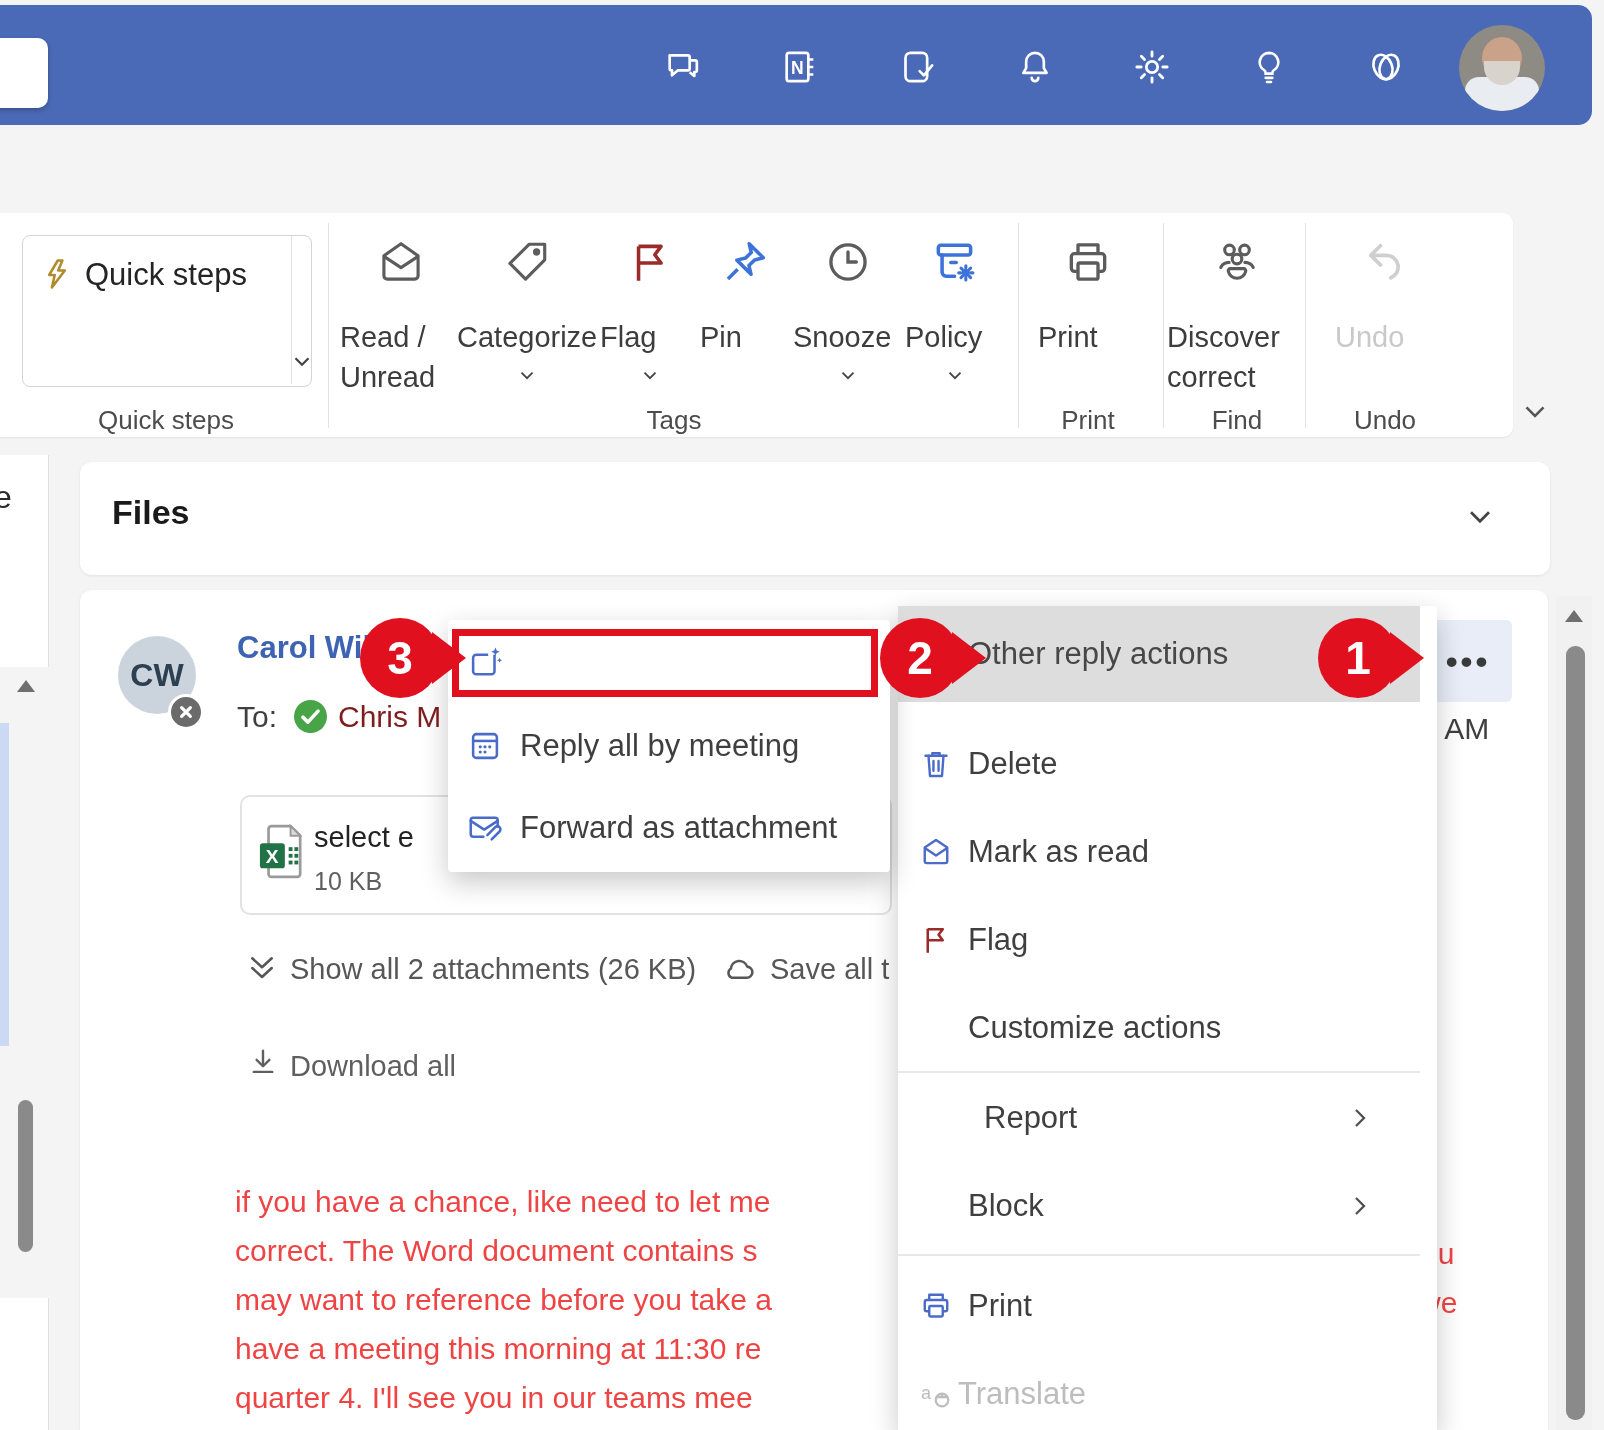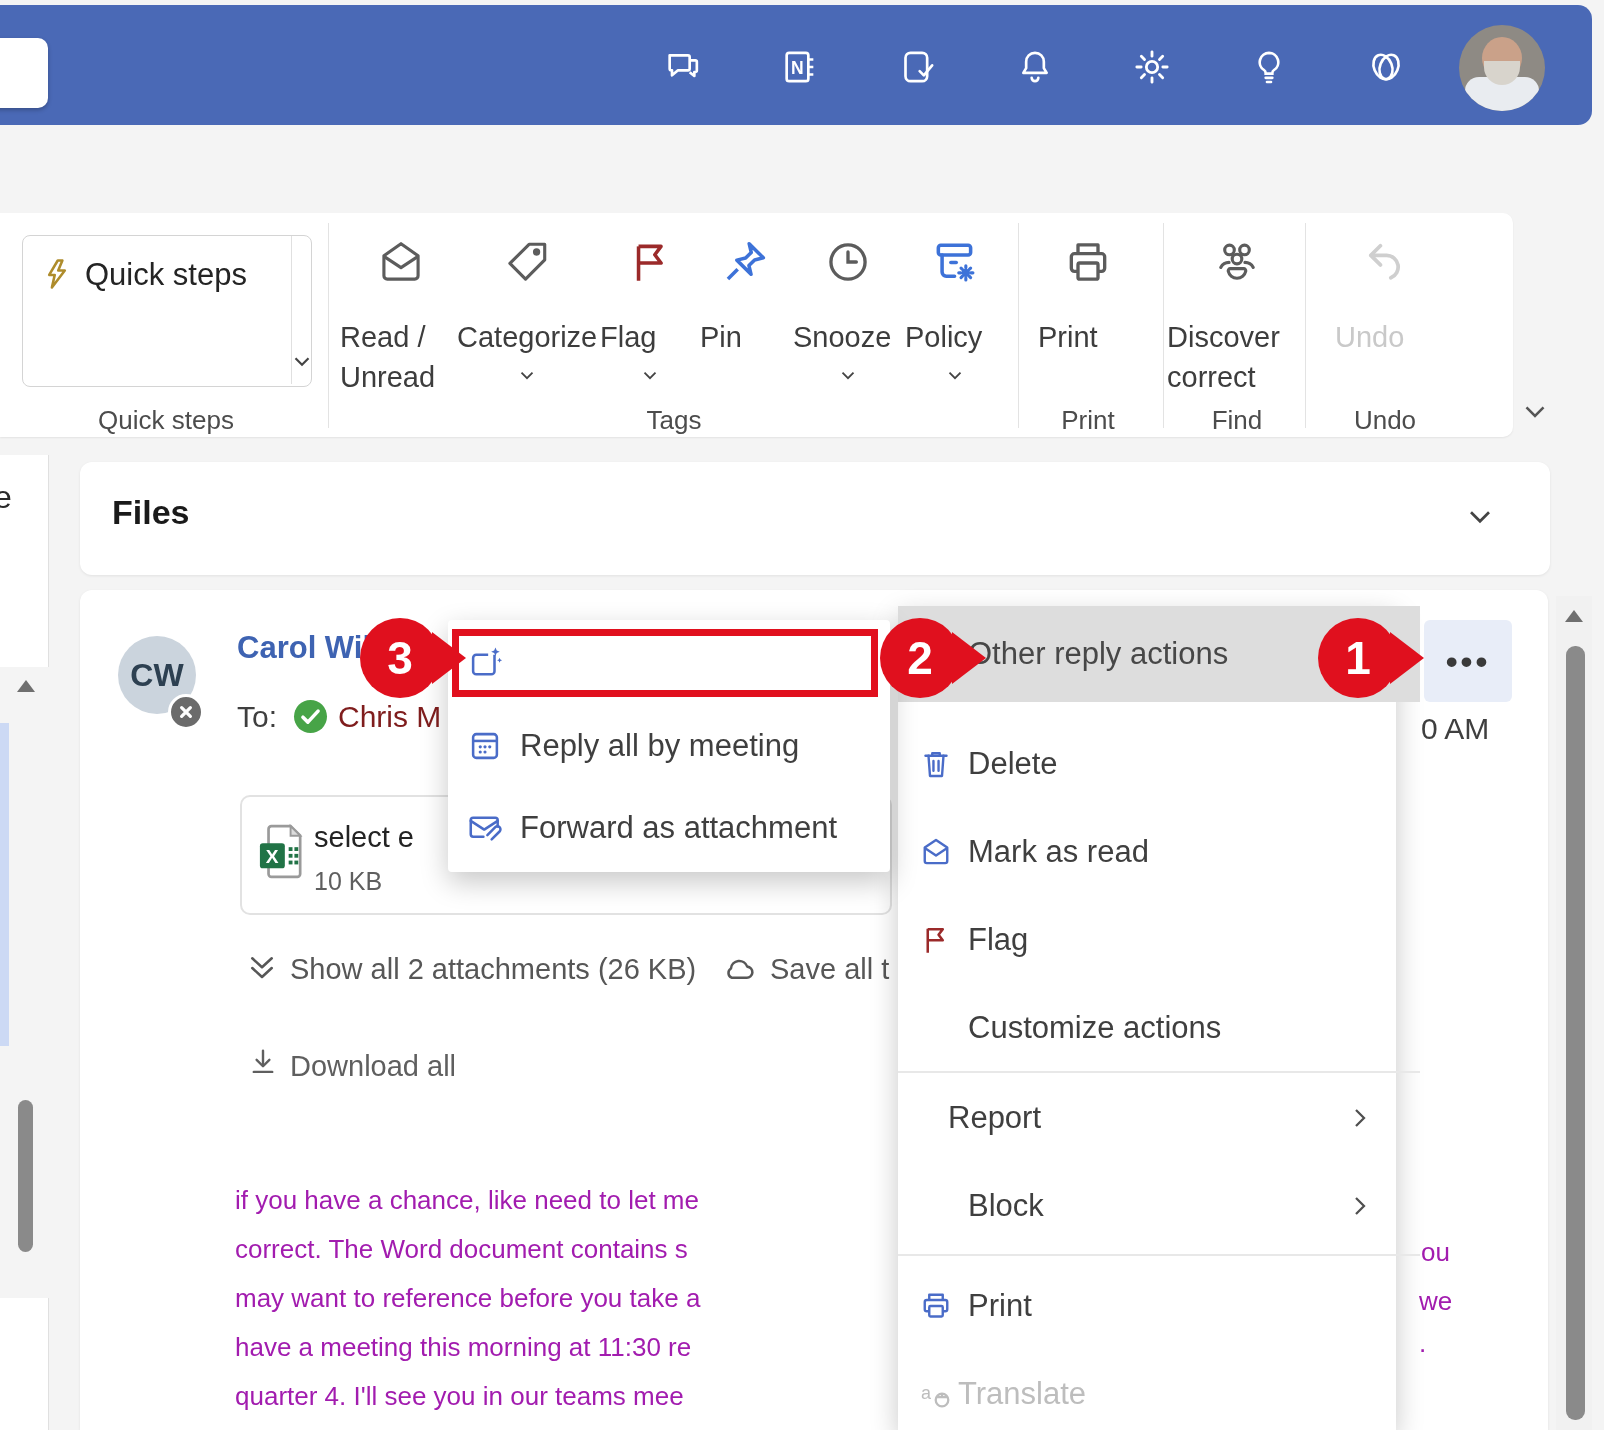--- a/index.html
+++ b/index.html
@@ -31,21 +31,21 @@
   .cw{left:118px;top:636px;width:78px;height:78px;border-radius:50%;background:#cbd4dd;
       display:flex;align-items:center;justify-content:center;font-size:32px;font-weight:bold;color:#2d4051}
   .badge-x{left:168px;top:694px;width:36px;height:36px;border-radius:50%;background:#6b6b6b;border:3px solid #fff;box-sizing:border-box}
   .badge-g{left:294px;top:700px;width:33px;height:33px;border-radius:50%;background:#47a447}
   .more-btn{left:1424px;top:620px;width:88px;height:82px;background:#e8edf8;border-radius:6px;
             display:flex;align-items:center;justify-content:center;font-size:34px;font-weight:bold;color:#3a3a3a;letter-spacing:3px}
   .att-card{left:240px;top:795px;width:652px;height:120px;border:2px solid #e2e2e2;border-radius:10px;box-sizing:border-box}
   .att-name{font-size:29px;color:#232323;white-space:nowrap}
   .att-size{font-size:25px;color:#5f5f5f}
   .grylnk{font-size:29px;color:#575757;white-space:nowrap}
-  .bodyline{font-size:26px;color:#a21caf;white-space:nowrap}
+  .bodyline{font-size:30px;color:#ef4444;white-space:nowrap}
   
   .menu{background:#fff;box-shadow:0 10px 28px rgba(0,0,0,.22);border-radius:4px}
   .mi-label{font-size:31px;color:#3f3f3f;white-space:nowrap}
   .mi-row{display:flex;align-items:center}
   .mhead{background:#dddddd}
   .msep{height:2px;background:#e8e8e8}
   
   .balloon{width:80px;height:80px;border-radius:50%;background:#e0101e;display:flex;align-items:center;justify-content:center;
            color:#fff;font-size:46px;font-weight:bold}
   .btip{width:0;height:0;border-top:26px solid transparent;border-bottom:26px solid transparent;border-left:34px solid #e0101e}
@@ -354,21 +354,21 @@
 </div>
 <div class="r badge-g">
   <svg viewBox="0 0 24 24" width="33" height="33" fill="none" stroke="#fff" stroke-width="2.6" stroke-linecap="round" stroke-linejoin="round">
       <path d="M6.5 12.5l3.6 3.6 7.4-8"></path>
     </svg>
 </div>
 <div class="r more-btn">
   <span>•••</span>
 </div>
 
-<div class="r menu" style="left:898px;top:606px;width:498px;height:824px;border-radius:4px 4px 0 0;z-index:10">
+<div class="r menu" style="left:898px;top:606px;width:539px;height:824px;border-radius:4px 4px 0 0;z-index:10">
 
   <div class="r mhead mi-row" style="left:0;top:0;width:522px;height:96px">
     <span class="mi-label" style="margin-left:70px;color:#474747">Other reply actions</span>
   </div>
 
   <div class="r mi-row" style="left:0;top:120px;width:522px;height:76px">
     <span style="margin-left:20px">
       <svg viewBox="0 0 24 24" width="36" height="36" fill="none" stroke="#4a6cc8" stroke-width="1.6" stroke-linecap="round" stroke-linejoin="round">
         <path d="M5 6.5h14"></path>
           <path d="M9.5 6.5V4.8h5v1.7"></path>
@@ -399,21 +399,21 @@
     <span class="mi-label" style="margin-left:14px">Flag</span>
   </div>
 
   <div class="r mi-row" style="left:0;top:384px;width:522px;height:76px">
     <span class="mi-label" style="margin-left:70px">Customize actions</span>
   </div>
 
   <div class="r msep" style="left:0;top:465px;width:522px"></div>
 
   <div class="r mi-row" style="left:0;top:474px;width:522px;height:76px">
-    <span class="mi-label" style="margin-left:50px">Report</span>
+    <span class="mi-label" style="margin-left:86px">Report</span>
     <span class="r" style="right:44px;top:22px">
       <svg viewBox="0 0 24 24" width="32" height="32" fill="none" stroke="#4f4f4f" stroke-width="1.7">
           <path d="M9 6l6 6-6 6"></path>
         </svg>
     </span>
   </div>
 
   <div class="r mi-row" style="left:0;top:562px;width:522px;height:76px">
     <span class="mi-label" style="margin-left:70px">Block</span>
     <span class="r" style="right:44px;top:22px">

